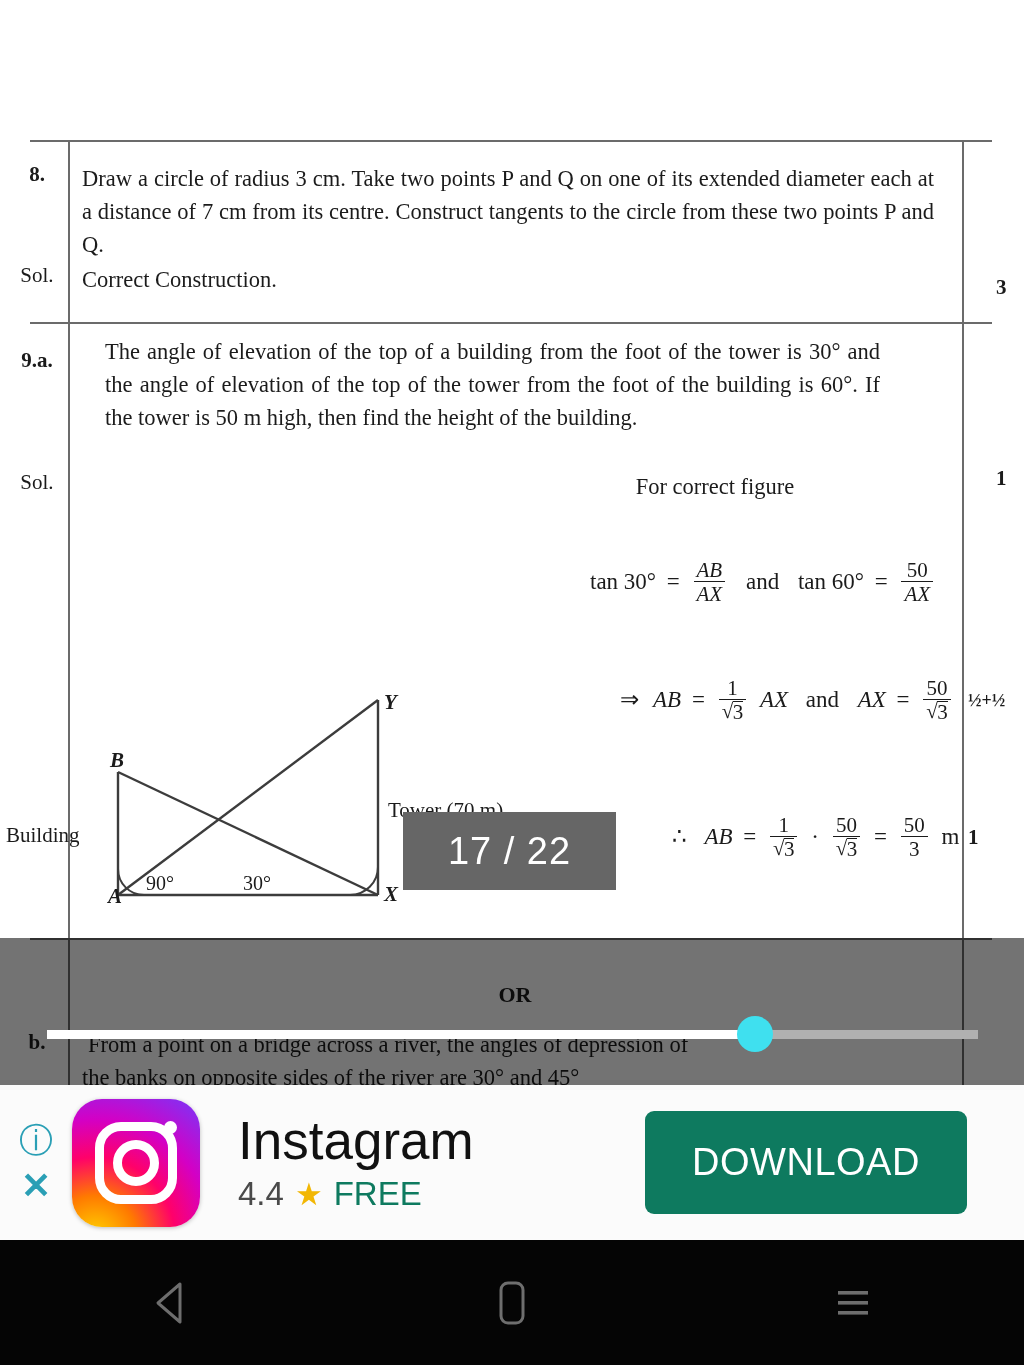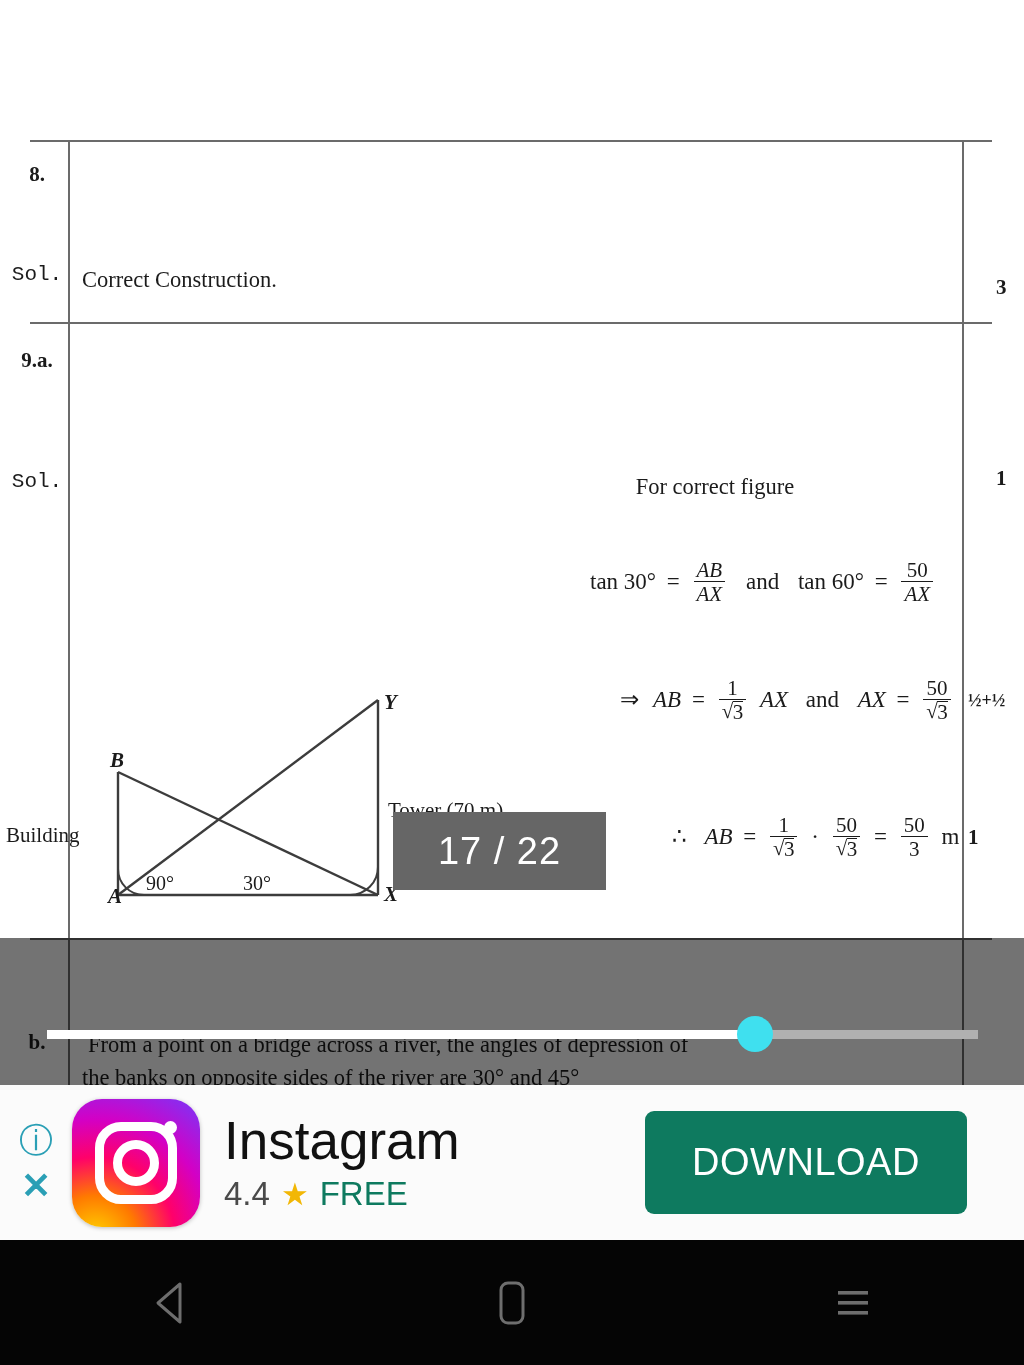--- a/index.html
+++ b/index.html
@@ -13,21 +13,21 @@
 
   
   .page { position: absolute; left:0; top:0; width:1024px; height:1085px; background:#fff; }
   .hrule { position:absolute; left:30px; width:962px; height:2px; background:#6b6b6b; }
   .vrule { position:absolute; width:2px; background:#6b6b6b; }
 
   .cellnum {
     position:absolute; width:62px; text-align:center;
     font-weight:bold; font-size:21px; color:#1b1b1b;
   }
-  .cellnum.reg { font-weight:normal;font-family:Liberation Mono, monospace; }
+  .cellnum.reg { font-weight:normal; }
 
   .qtext {
     position:absolute; font-size:22.5px; line-height:33px; color:#1b1b1b;
     text-align:justify; text-justify:inter-word;
   }
   .center { text-align:center; }
 
   .marks {
     position:absolute; font-size:21px; font-weight:bold; color:#1b1b1b;
     text-align:left;
@@ -47,21 +47,21 @@
   .rad .bar { position:absolute; left:11px; top:1px; right:0; height:1.4px; background:#1b1b1b; }
   .opsp { padding:0 5px; }
 
   
   .figwrap { position:absolute; left:88px; top:690px; width:560px; height:230px; }
   .figlabel { position:absolute; font-size:21px; color:#1b1b1b; }
   .figlabel.ital { font-style:italic; font-weight:bold; font-size:21px; }
 
   
   .pageind {
-    position:absolute; left:393px; top:812px; width:213px; height:78px;
+    position:absolute; left:403px; top:812px; width:213px; height:78px;
     background:#666666; color:#ffffff;
     display:flex; align-items:center; justify-content:center;
     font-family:"Liberation Sans", sans-serif; font-size:38px; letter-spacing:1px;
   }
 
   
   .dim { position:absolute; left:0; top:938px; width:1024px; height:147px;
          background:rgba(0,0,0,0.55); }
   .seek { position:absolute; left:47px; top:1030px; width:931px; height:9px; }
   .seek .track { position:absolute; left:0; top:0; width:100%; height:9px;
@@ -84,21 +84,21 @@
                radial-gradient(circle at 18% 108%, #ffd600 0%, #ff7a00 24%,
                                #ff0169 46%, #d300c5 68%, #7638fa 100%);
              box-shadow:0 1px 4px rgba(0,0,0,.25); flex:0 0 auto; }
   .ad-icon .sq { position:absolute; left:23px; top:23px; width:82px; height:82px;
                  border:9px solid #fff; border-radius:26px; }
   .ad-icon .lens { position:absolute; left:41px; top:41px; width:46px; height:46px;
                    border:9px solid #fff; border-radius:50%; }
   .ad-icon .dot { position:absolute; right:23px; top:22px; width:13px; height:13px;
                   border-radius:50%; background:#fff; }
 
-  .ad-text { margin-left:24px; display:flex; flex-direction:column; justify-content:center; }
+  .ad-text { margin-left:38px; display:flex; flex-direction:column; justify-content:center; }
   .ad-title { font-family:"Liberation Sans", sans-serif; font-size:53px;
               color:#111; line-height:58px; }
   .ad-sub { display:flex; align-items:center; gap:11px; margin-top:5px;
             font-family:"Liberation Sans", sans-serif; font-size:33px; }
   .ad-rating { color:#4a4a4a; }
   .ad-star { color:#f2b705; font-size:31px; }
   .ad-free { color:#0e7a5f; }
   .ad-btn { margin-left:auto; margin-right:57px; width:322px; height:103px;
             background:#0e7a5f; border-radius:9px; color:#fff;
             display:flex; align-items:center; justify-content:center;
@@ -118,26 +118,28 @@
 
     <div class="hrule" style="top:140px;"></div>
     <div class="hrule" style="top:322px;"></div>
     <div class="hrule" style="top:938px;"></div>
     <div class="vrule" style="left:68px; top:140px; height:945px;"></div>
     <div class="vrule" style="left:962px; top:140px; height:945px;"></div>
 
     <div class="cellnum" style="left:6px; top:162px;">8.</div>
     <div class="cellnum reg" style="left:6px; top:263px;">Sol.</div>
 
+    <div class="qtext" style="left:82px; top:162px; width:852px;">Draw a circle of radius 3 cm. Take two points P and Q on one of its extended diameter each at a distance of 7 cm from its centre. Construct tangents to the circle from these two points P and Q.</div>
     <div class="qtext" style="left:82px; top:263px; width:852px;">Correct Construction.</div>
     <div class="marks" style="left:996px; top:275px;">3</div>
 
     <div class="cellnum" style="left:6px; top:348px;">9.a.</div>
     <div class="cellnum reg" style="left:6px; top:470px;">Sol.</div>
 
+    <div class="qtext" style="left:105px; top:335px; width:775px;">The angle of elevation of the top of a building from the foot of the tower is 30° and the angle of elevation of the top of the tower from the foot of the building is 60°. If the tower is 50 m high, then find the height of the building.</div>
 
     <div class="qtext center" style="left:500px; top:470px; width:430px;">For correct figure</div>
     <div class="marks" style="left:996px; top:466px;">1</div>
 
     <div class="math" style="left:590px; top:560px;">
       <span>tan 30°</span>
       <span class="opsp">=</span>
       <span class="frac">
         <span class="n it">AB</span>
         <span class="d it">AX</span>
@@ -209,20 +211,21 @@
       <div class="figlabel ital" style="left:296px; top:192px;">X</div>
       <div class="figlabel ital" style="left:296px; top:0px;">Y</div>
       <div class="figlabel" style="left:58px; top:182px; font-size:20px;">90°</div>
       <div class="figlabel" style="left:155px; top:182px; font-size:20px;">30°</div>
       <div class="figlabel" style="left:-82px; top:133px;">Building</div>
       <div class="figlabel" style="left:300px; top:108px;">Tower (70 m)</div>
     </div>
 
     <div class="pageind">17 / 22</div>
 
+    <div class="qtext center" style="left:68px; top:978px; width:894px; font-weight:bold; font-size:22px;">OR</div>
 
     <div class="cellnum" style="left:6px; top:1030px;">b.</div>
     <div class="qtext" style="left:88px; top:1028px; width:852px;">From a point on a bridge across a river, the angles of depression of</div>
     <div class="qtext" style="left:82px; top:1061px; width:852px; text-align:justify;">the banks on opposite sides of the river are 30° and 45°</div>
   </div>
 
   <div class="dim"></div>
   <div class="seek">
     <div class="track"></div>
     <div class="fill" id="seekFill" style="width: 707.56px;"></div>

